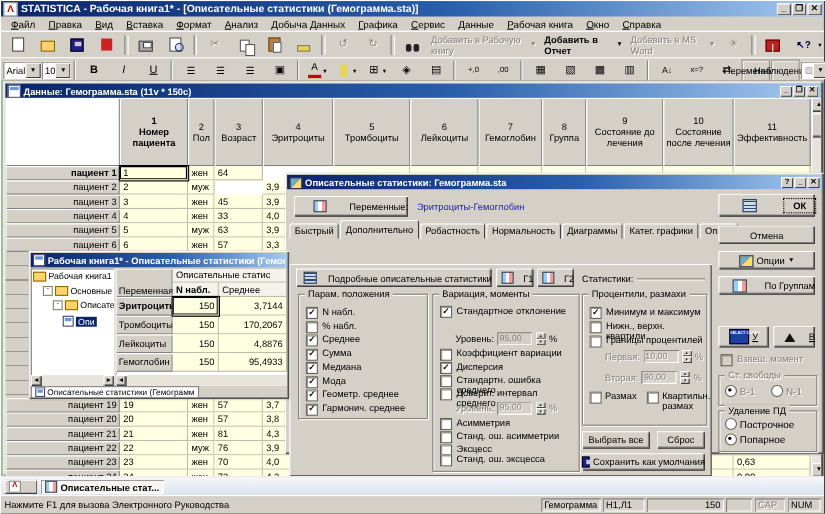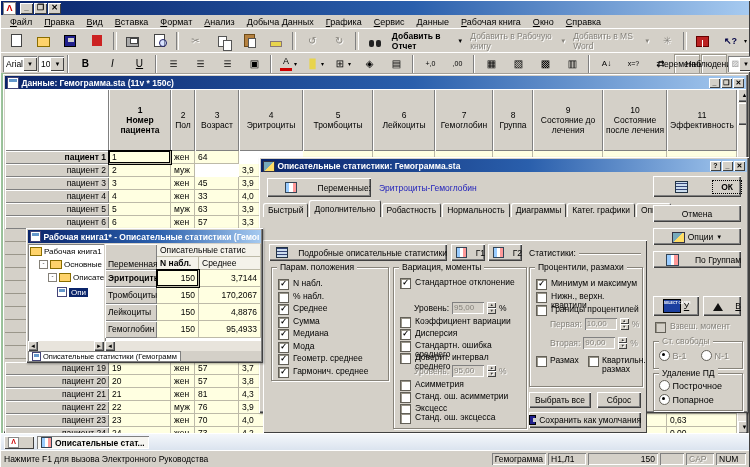--- a/index.html
+++ b/index.html
@@ -111,20 +111,21 @@
   .sfield{height:12px;line-height:12px;box-shadow:inset 1px 1px 0 #808080, inset -1px -1px 0 #fff;padding:0 3px;white-space:nowrap;overflow:hidden;}
   u{text-decoration:underline;}
 </style>
 </head>
 <body>
 
 <div class="app">
 
   <div class="titlebar tblue">
     <span class="appicon">Λ</span>
+    <span class="ttl">STATISTICA - Рабочая книга1* - [Описательные статистики (Гемограмма.sta)]</span>
     <span class="winbtn">_</span>
     <span class="winbtn">❐</span>
     <span class="winbtn">✕</span>
   </div>
 
   <div class="menubar" id="menubar">
       <div class="menu-item"><u>Ф</u>айл</div>
       <div class="menu-item"><u>П</u>равка</div>
       <div class="menu-item"><u>В</u>ид</div>
       <div class="menu-item"><u>В</u>ставка</div>
@@ -175,26 +176,26 @@
       <div class="tbtn dis">
         <span class="icx ">↺</span>
       </div>
       <div class="tbtn dis">
         <span class="icx ">↻</span>
       </div>
       <div class="tsep"></div>
       <div class="tbtn">
         <span class="icx g-binoc"></span>
       </div>
-      <div class="tbtn">
-        <span style="font-weight:bold">Добавить в Отчет</span>
-        <span class="darr">▼</span>
-      </div>
       <div class="tbtn dis">
         <span>Добавить в Рабочую книгу</span>
+        <span class="darr">▼</span>
+      </div>
+      <div class="tbtn">
+        <span style="font-weight:bold">Добавить в Отчет</span>
         <span class="darr">▼</span>
       </div>
       <div class="tbtn dis">
         <span>Добавить в MS Word</span>
         <span class="darr">▼</span>
       </div>
       <div class="tbtn dis">
         <span class="icx ">✳</span>
       </div>
       <div class="tsep"></div>

